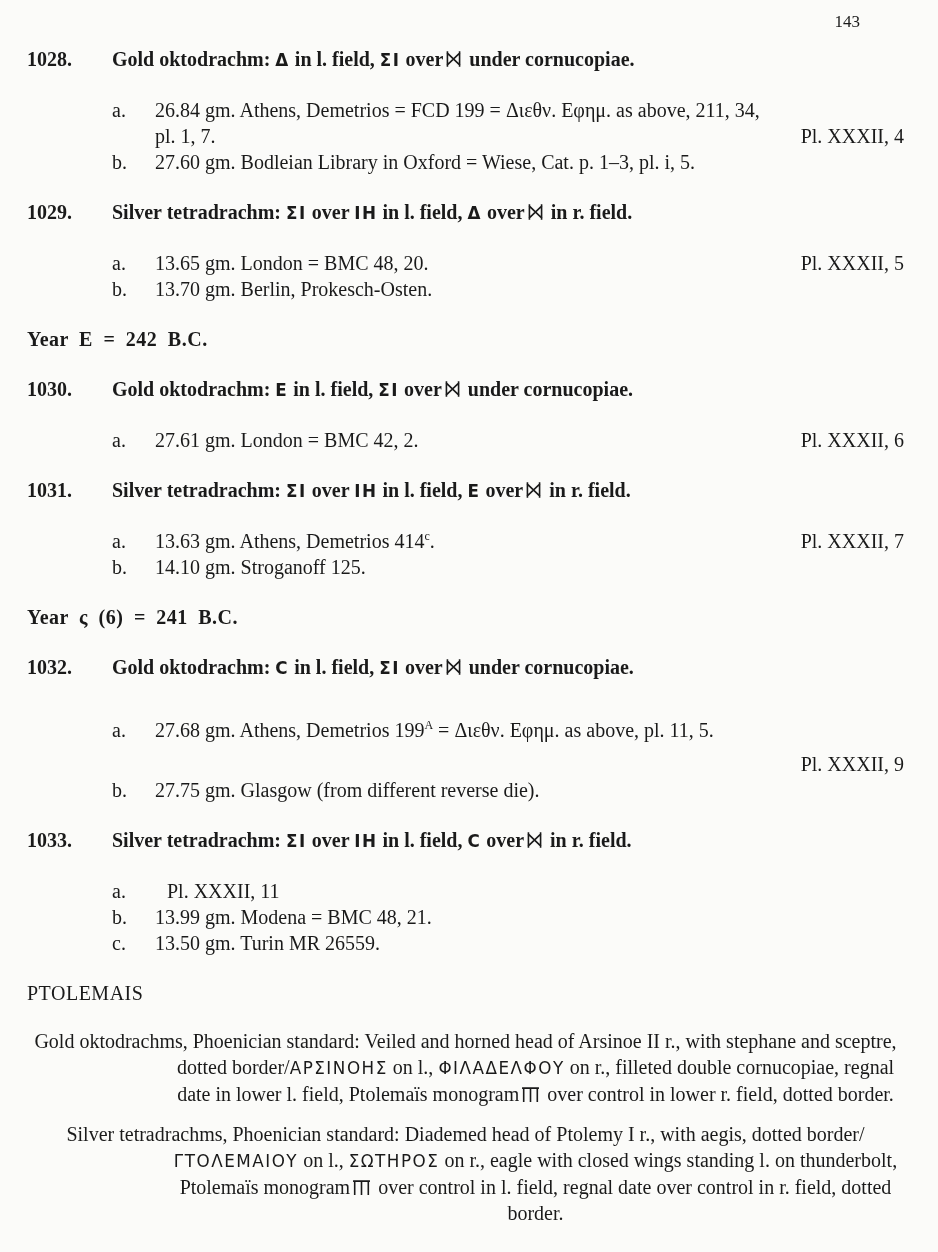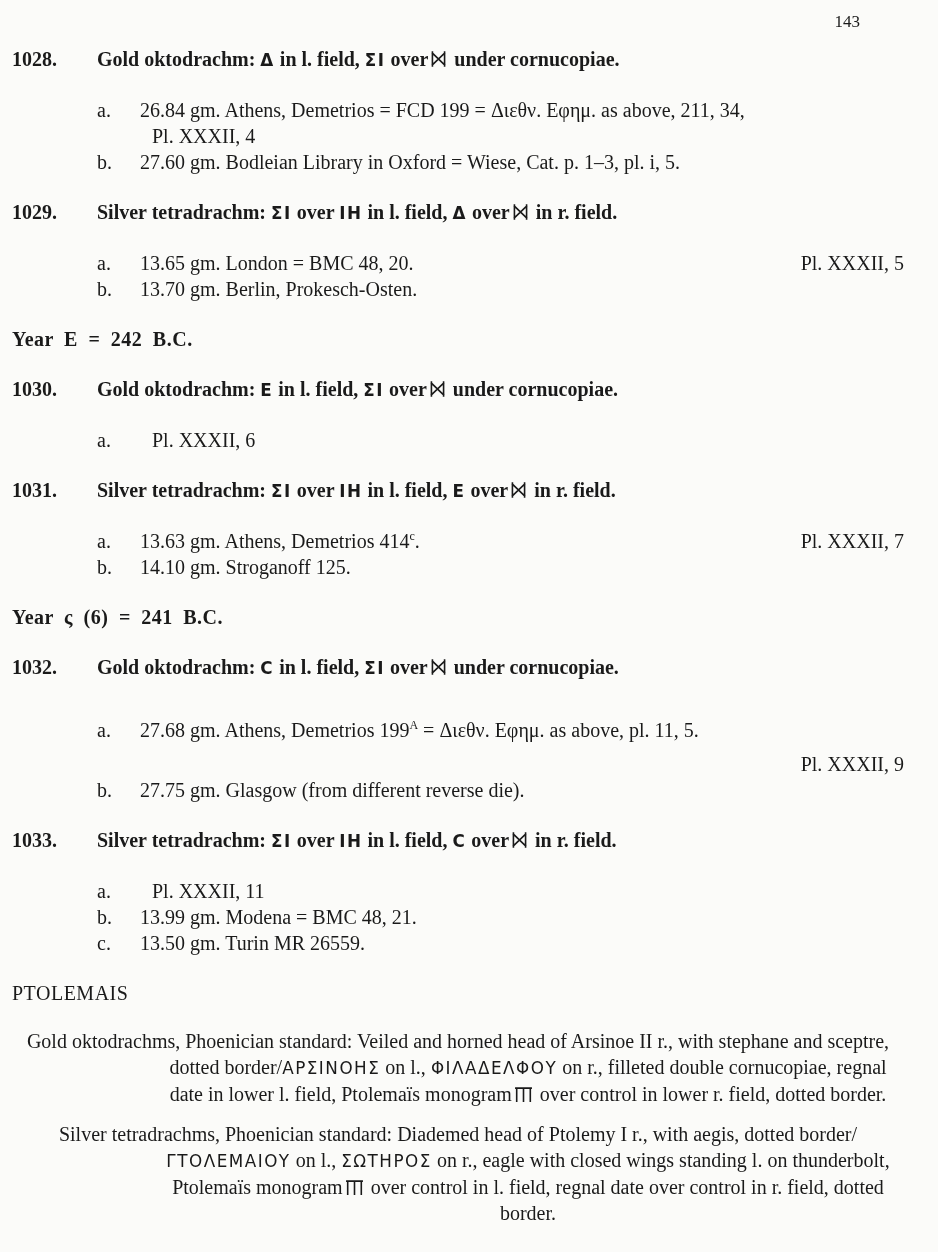--- a/index.html
+++ b/index.html
@@ -7,21 +7,21 @@
     width:938px;height:1252px;
     background:#fbfbf9;
     color:#1a1a1a;
     font-family:"Liberation Serif", serif;
     font-size:20px;
     overflow:hidden;
   }
   .page{
     box-sizing:border-box;
     width:912px;height:1252px;
-    padding:12px 8px 0 12px;
+    padding:12px 8px 0 27px;
     position:relative;
   }
   .pageno{
     text-align:right;
     font-size:17px;
     padding-right:44px;
     margin-bottom:14px;
   }
   
   .entry{margin-bottom:24px;}
@@ -110,20 +110,21 @@
           </svg><span> under cornucopiae.</span></span>
     </div>
     <div class="items">
       <div class="item-row">
         <span class="letter">a.</span>
         <span class="itext"><span>26.84 gm. Athens, Demetrios = FCD 199 = Διεθν. Εφημ. as above, 211, 34,</span></span>
         <span class="plate"></span>
       </div>
       <div class="item-row">
         <span class="letter"></span>
+        <span class="itext"><span>pl. 1, 7.</span></span>
         <span class="plate">Pl. XXXII, 4</span>
       </div>
       <div class="item-row">
         <span class="letter">b.</span>
         <span class="itext"><span>27.60 gm. Bodleian Library in Oxford = Wiese, Cat. p. 1–3, pl. i, 5.</span></span>
         <span class="plate"></span>
       </div>
     </div>
   </div>
 
@@ -153,20 +154,21 @@
   <div class="entry">
     <div class="entry-head">
       <span class="num">1030.</span>
       <span class="head-text"><span>Gold oktodrachm: </span><span class="ep">Ε</span><span> in l. field, </span><span class="ep">ΣΙ</span><span> over</span><svg class="mono" viewBox="0 0 14 15" width="15" height="16">
             <path d="M1.3 1 V14 M12.7 1 V14 M1.3 2 L12.7 13 M12.7 2 L1.3 13"></path>
           </svg><span> under cornucopiae.</span></span>
     </div>
     <div class="items">
       <div class="item-row">
         <span class="letter">a.</span>
+        <span class="itext"><span>27.61 gm. London = BMC 42, 2.</span></span>
         <span class="plate">Pl. XXXII, 6</span>
       </div>
     </div>
   </div>
 
   <div class="entry">
     <div class="entry-head">
       <span class="num">1031.</span>
       <span class="head-text"><span>Silver tetradrachm: </span><span class="ep">ΣΙ</span><span> over </span><span class="ep">ΙΗ</span><span> in l. field, </span><span class="ep">Ε</span><span> over</span><svg class="mono" viewBox="0 0 14 15" width="15" height="16">
             <path d="M1.3 1 V14 M12.7 1 V14 M1.3 2 L12.7 13 M12.7 2 L1.3 13"></path>

